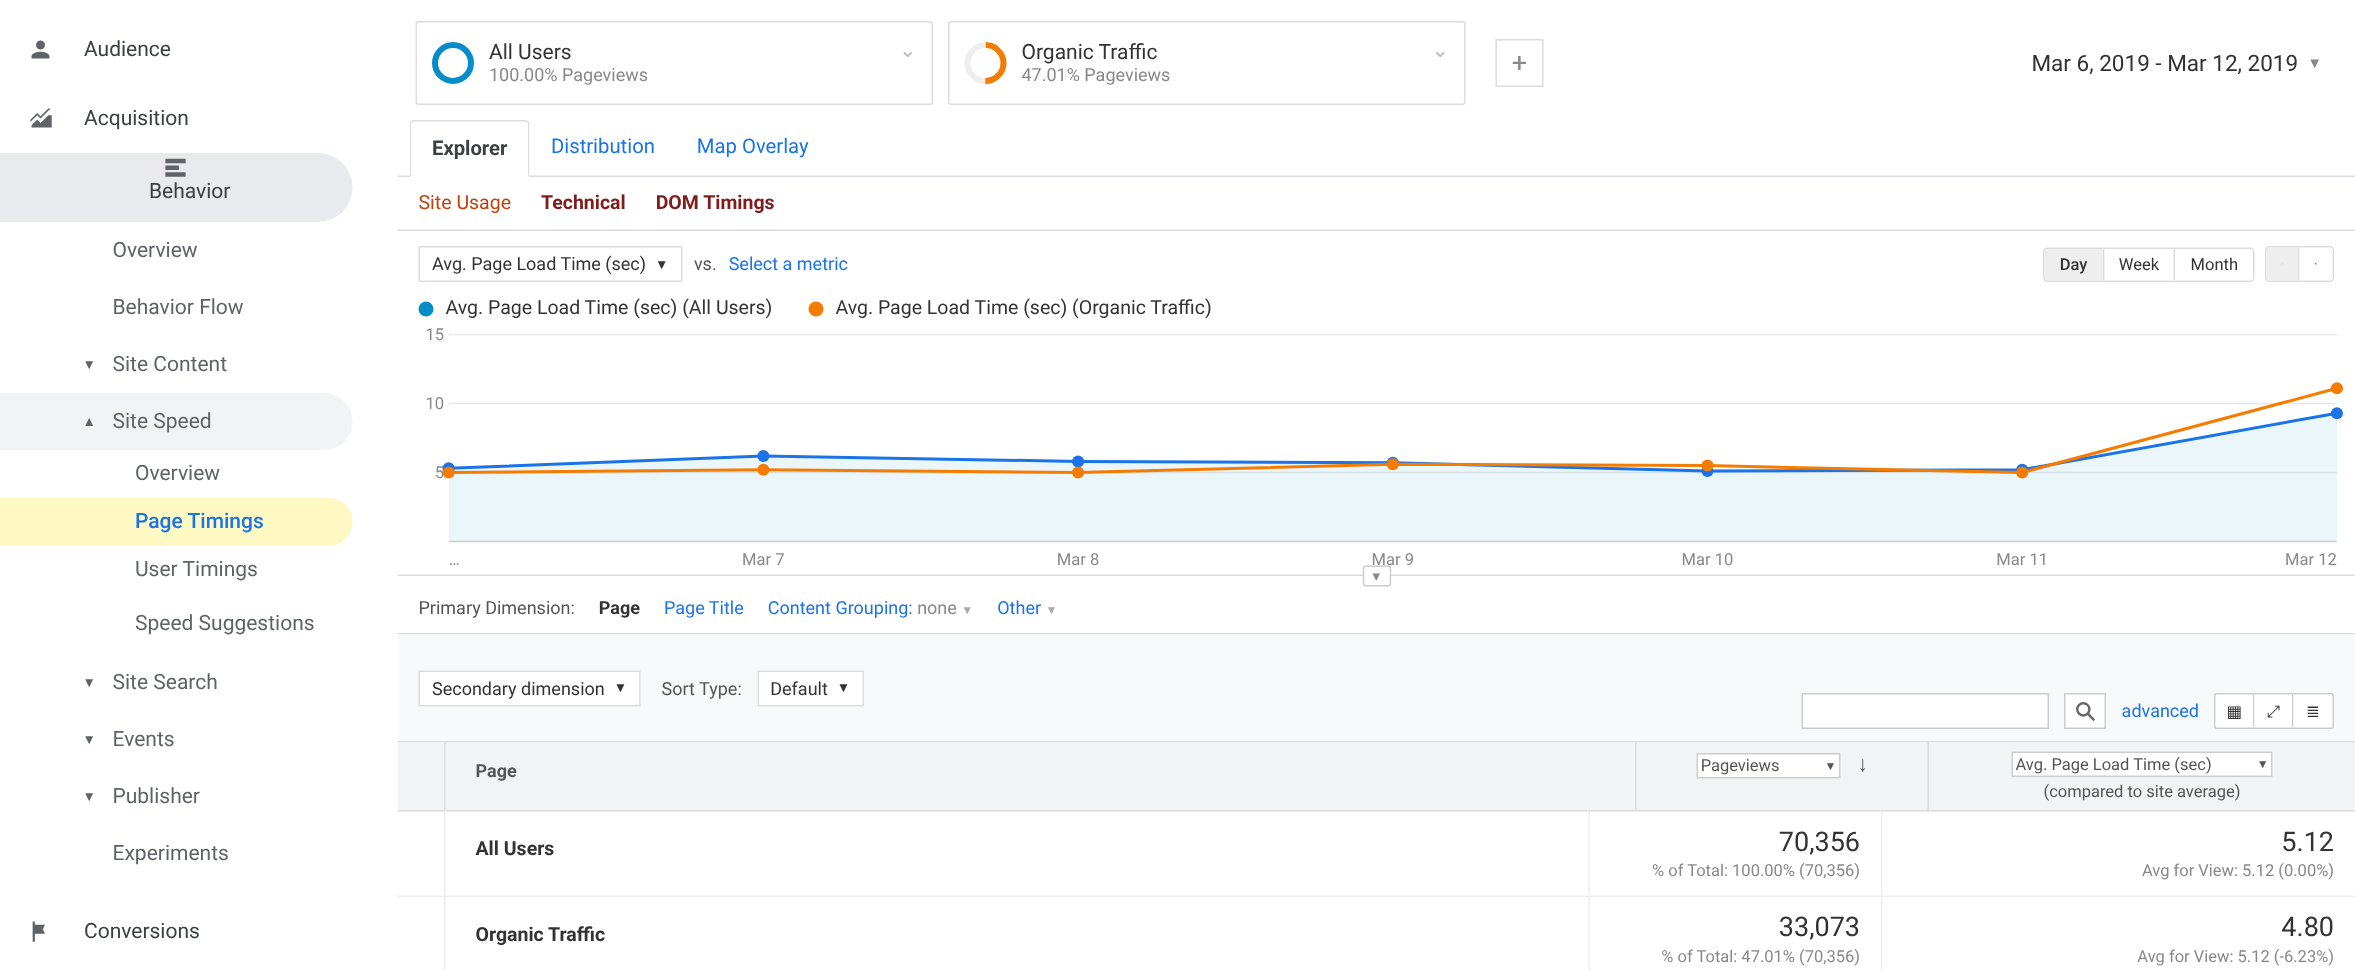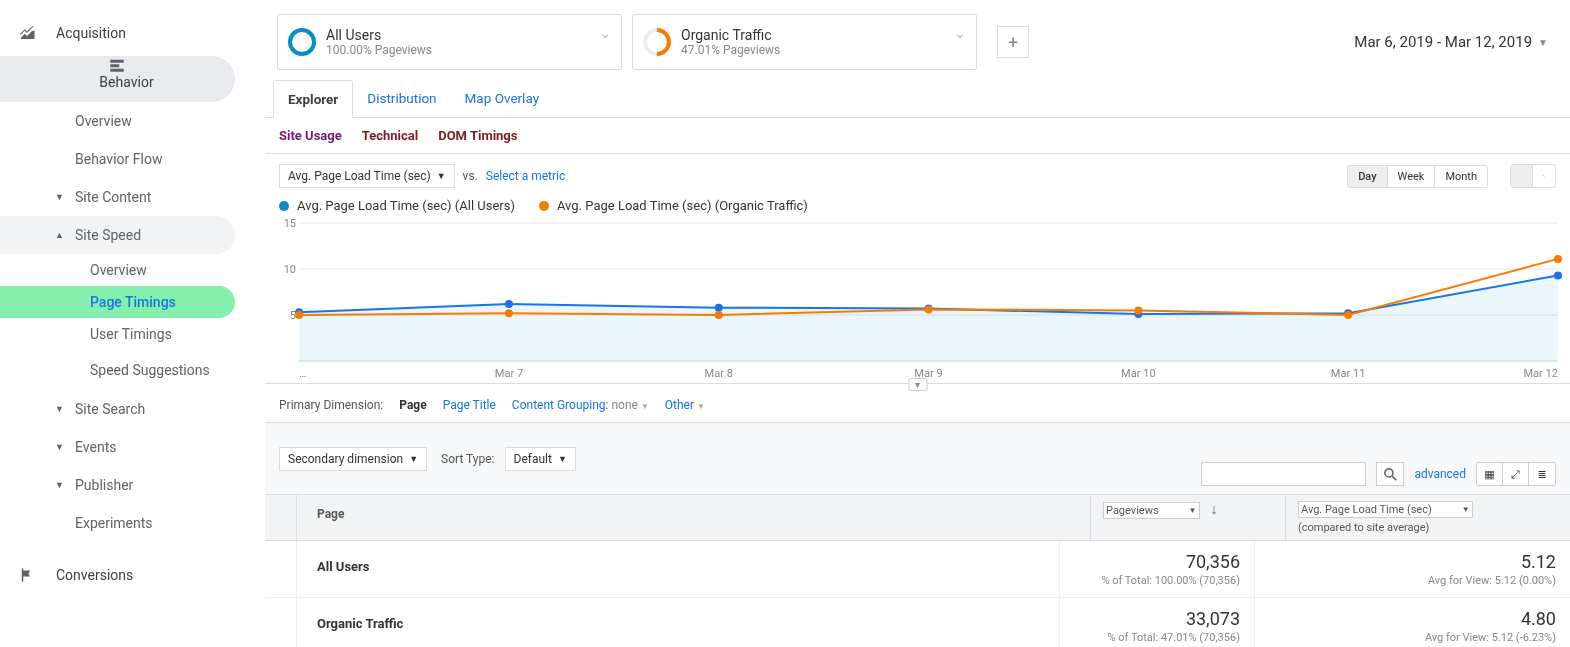--- a/index.html
+++ b/index.html
@@ -6,44 +6,44 @@
   body { font-family: Roboto, Arial, sans-serif; font-size: 13px; color: #333; background: #fff; display: flex; height: 647px; width: 1570px; overflow: hidden; }
   .sidebar { width: 265px; background: #fff; padding-top: 10px; flex-shrink: 0; }
   .nav-item { display: flex; align-items: center; height: 46px; padding-left: 18px; cursor: pointer; color: #5f6368; font-size: 14px; }
   .nav-item .icon { width: 20px; margin-right: 18px; fill: #5f6368; display: flex; align-items: center; }
   .nav-item.section-head { color: #3c4043; font-weight: 400; }
   .nav-item.active-section { background: #e8eaed; border-radius: 0 25px 25px 0; margin-right: 30px; flex-direction: column; }
   .nav-sub { display: flex; align-items: center; height: 38px; padding-left: 75px; cursor: pointer; color: #5f6368; font-size: 14px; }
   .nav-group-head { display: flex; align-items: center; height: 38px; padding-left: 55px; cursor: pointer; color: #5f6368; font-size: 14px; }
   .caret { width: 10px; margin-right: 10px; font-size: 9px; color: #5f6368; }
   .nav-sub-2 { display: flex; align-items: center; height: 32px; padding-left: 90px; cursor: pointer; color: #5f6368; font-size: 14px; }
-  .nav-sub-2.active { color: #1a73e8; background: #86efac; border-radius: 0 18px 18px 0; margin-right: 30px; font-weight: 500; }
+  .nav-sub-2.active { color: #1a73e8; background: #fef9c3; border-radius: 0 18px 18px 0; margin-right: 30px; font-weight: 500; }
   .group-active { background: #f1f3f4; border-radius: 0 25px 25px 0; margin-right: 30px; }
   .content { flex: 1; position: relative; overflow: hidden; }
   .top-row { display: flex; align-items: center; padding: 14px 12px 10px 12px; gap: 10px; }
   .segment-card { border: 1px solid #dadce0; border-radius: 2px; width: 345px; height: 56px; display: flex; align-items: center; padding: 6px 10px; position: relative; cursor: pointer; }
   .seg-ring { width: 28px; height: 28px; border: 4px solid; border-radius: 50%; margin-right: 10px; flex-shrink: 0; }
   .seg-title { font-size: 14px; color: #333; }
   .seg-sub { font-size: 12px; color: #888; }
   .seg-chev { position: absolute; right: 10px; top: 10px; color: #bbb; font-size: 14px; }
   .add-seg { width: 32px; height: 32px; border: 1px solid #dadce0; display: flex; align-items: center; justify-content: center; color: #888; font-size: 18px; cursor: pointer; margin-left: 10px; }
   .date-range { margin-left: auto; font-size: 15px; color: #333; display: flex; align-items: center; gap: 6px; cursor: pointer; padding-right: 10px; }
   .tabs-row { display: flex; border-bottom: 1px solid #dadce0; padding-left: 8px; gap: 0; }
   .tab { padding: 10px 14px; cursor: pointer; font-size: 13.5px; }
   .tab.active { font-weight: bold; border: 1px solid #dadce0; border-bottom: 1px solid #fff; margin-bottom: -1px; background: #fff; border-radius: 3px 3px 0 0; color: #3c4043 }
   .tab.link { color: #1a73e8; }
   .subtabs-row { display: flex; padding: 10px 14px; gap: 20px; border-bottom: 1px solid #dadce0; }
   .subtab { font-size: 13px; cursor: pointer; }
-  .subtab.active { color: #701a75; font-weight: 700; }
+  .subtab.active { color: #c2410c; font-weight: 400; }
   .subtab.link { color: #7f1d1d; font-weight: bold; }
   .ctrl-row { display: flex; align-items: center; padding: 10px 14px 6px 14px; gap: 8px; }
   .ctrl-select { border: 1px solid #dadce0; padding: 4px 8px; font-size: 12px; display: flex; align-items: center; gap: 6px; cursor: pointer; background: #fff; }
   .ctrl-row .vs { font-size: 12px; color: #555; }
   .ctrl-row .sel-metric { color: #1a73e8; font-size: 12px; cursor: pointer; }
-  .right-ctrls { margin-left: auto; display: flex; gap: 22px; align-items: center; }
+  .right-ctrls { margin-left: auto; display: flex; gap: 7px; align-items: center; }
   .btn-group { display: flex; border: 1px solid #dadce0; border-radius: 3px; overflow: hidden; }
   .btn-group .bg-btn { padding: 4px 10px; font-size: 11px; cursor: pointer; border-right: 1px solid #dadce0; background: #fff; }
   .btn-group .bg-btn:last-child { border-right: none; }
   .btn-group .bg-btn.active { background: #eee; font-weight: 500; }
   .icon-btn { width: 22px; height: 22px; display: flex; align-items: center; justify-content: center; }
   .legend-row { display: flex; padding: 4px 14px 0 14px; gap: 24px; align-items: center; font-size: 13px; }
   .legend-item { display: flex; align-items: center; gap: 8px; }
   .dot { width: 10px; height: 10px; border-radius: 50%; }
   svg.chart { width: 100%; height: 170px; display: block; }
   .chart-wrap { padding: 0 4px 0 14px; border-bottom: 1px solid #dadce0; position: relative; }
@@ -55,37 +55,45 @@
   .toolbar-row { display: flex; align-items: center; padding: 8px 14px; gap: 10px; background: #f8f9fa; border-bottom: 1px solid #dadce0; }
   .search-group { margin-left: auto; display: flex; align-items: center; gap: 10px; margin-top: 31px; }
   .search-input { width: 165px; height: 24px; border: 1px solid #ccc; padding: 0 4px; }
   .search-btn { width: 28px; height: 24px; border: 1px solid #ccc; display: flex; align-items: center; justify-content: center; cursor: pointer; background: #fff; }
   .advanced-link { color: #1a73e8; font-size: 12px; cursor: pointer; }
   .view-btn-group { display: flex; border: 1px solid #ccc; border-radius: 2px; overflow: hidden; }
   .view-btn { width: 26px; height: 22px; border-right: 1px solid #ccc; display: flex; align-items: center; justify-content: center; cursor: pointer; font-size: 11px; background: #fff; }
   .view-btn:last-child { border-right: none; }
   .tbl-head { display: flex; background: #f1f3f4; border-bottom: 1px solid #dadce0; font-size: 12px; color: #555; }
   .tbl-head .th-page { flex: 1; padding: 12px 20px; font-weight: bold; }
-  .tbl-head .th-col { width: 195px; padding: 6px 12px; text-align: left; border-left: 1px solid #dadce0; }
+  .tbl-head .th-col { width: 195px; padding: 6px 12px; text-align: center; border-left: 1px solid #dadce0; }
   .tbl-head .th-col.wide { width: 285px; }
   .th-select { border: 1px solid #ccc; font-size: 11px; padding: 1px 2px; background: #fff; display: inline-flex; align-items: center; gap: 30px; cursor: pointer; }
   .th-arrow { margin-left: 8px; font-size: 14px; }
   .th-sub { font-size: 11px; color: #555; margin-top: 3px; }
   .tbl-row { display: flex; border-bottom: 1px solid #eee; font-size: 13px; }
   .tbl-row .td-label { flex: 1; padding: 18px 20px; font-weight: bold; color: #333; }
   .tbl-row .td-val { width: 195px; padding: 10px 14px; text-align: right; border-left: 1px solid #eee; }
   .tbl-row .td-val.wide { width: 316px; }
   .td-main { font-size: 18px; color: #333; }
   .td-sub { font-size: 11px; color: #888; margin-top: 2px; }
   .sort-label { font-size: 12px; color: #555; margin-left: 4px; }
 </style>
 </head>
 <body>
 
 <div class="sidebar">
+  <div class="nav-item section-head">
+    <span class="icon">
+        <svg viewBox="0 0 24 24" width="18" height="18">
+          <path d="M12 12c2.2 0 4-1.8 4-4s-1.8-4-4-4-4 1.8-4 4 1.8 4 4 4zm0 2c-2.7 0-8 1.3-8 4v2h16v-2c0-2.7-5.3-4-8-4z"></path>
+        </svg>
+      </span>
+    <span>Audience</span>
+  </div>
   <div class="nav-item section-head">
     <span class="icon">
         <svg viewBox="0 0 24 24" width="18" height="18">
           <path d="M19 9l-7 7-3-3-5 5v2h18V9z M19 3l-7 7-3-3L3 13v2l6-6 3 3 9-9z"></path>
         </svg>
       </span>
     <span>Acquisition</span>
   </div>
   <div class="nav-item section-head active-section">
     <span class="icon">

